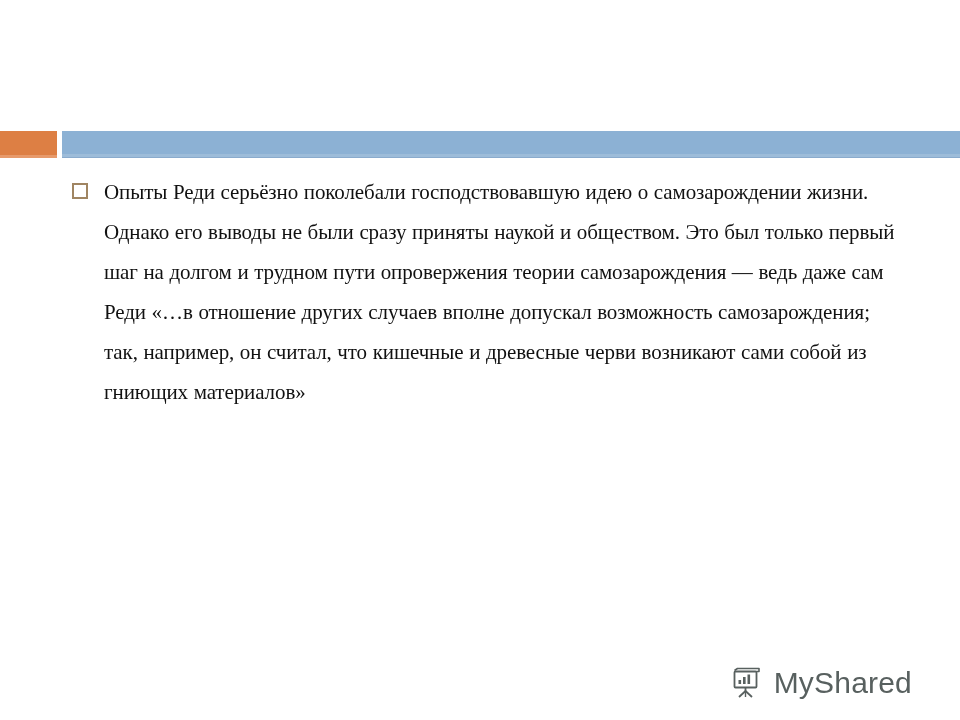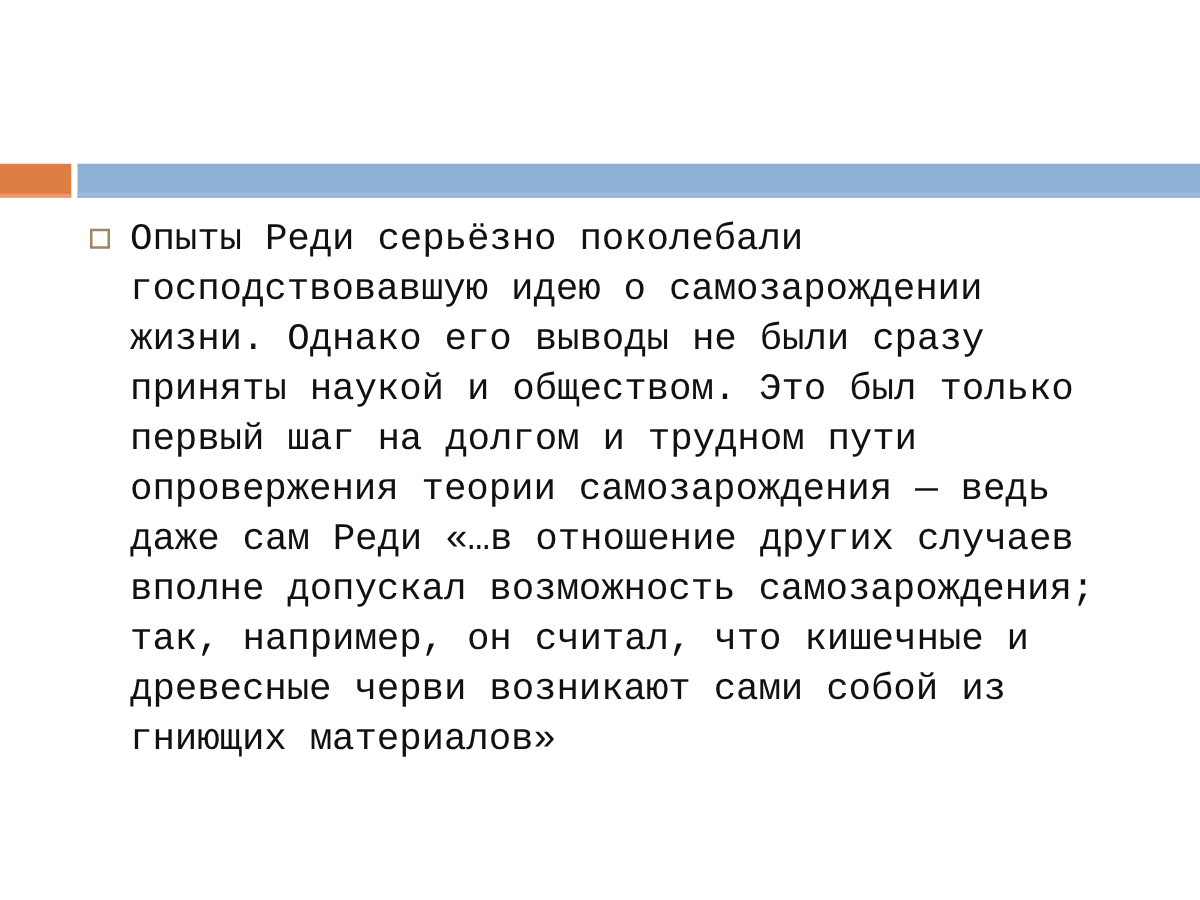--- a/index.html
+++ b/index.html
@@ -86,26 +86,26 @@
     width: 16px;
     height: 16px;
     margin-top: 11px;
     margin-right: 16px;
     border: 2px solid #a08562;
     box-sizing: border-box;
     background: #ffffff;
   }
   .bullet-text {
     flex: 1 1 auto;
-    font-size: 30px;
+    font-size: 21px;
     line-height: 40px;
     color: #111111;
     letter-spacing: -0.1px;
     word-spacing: 0.5px;
-    font-family: Liberation Mono, monospace;
+    font-family: Liberation Serif, serif;
   }
 
   
   .brand-watermark {
     position: absolute;
     right: 48px;
     bottom: 20px;
     display: flex;
     align-items: center;
     gap: 10px;
@@ -134,14 +134,28 @@
     <div class="header-bar"></div>
   </div>
 
   <div class="content-block">
     <div class="bullet-row">
       <span class="bullet-marker"></span>
       <span class="bullet-text">Опыты Реди серьёзно поколебали господствовавшую идею о самозарождении жизни. Однако его выводы не были сразу приняты наукой и обществом. Это был только первый шаг на долгом и трудном пути опровержения теории самозарождения — ведь даже сам Реди «…в отношение других случаев вполне допускал возможность самозарождения; так, например, он считал, что кишечные и древесные черви возникают сами собой из гниющих материалов»</span>
     </div>
   </div>
 
+  <div class="brand-watermark">
+    <svg class="brand-icon" viewBox="0 0 34 34">
+      <path d="M4.5 4.5 L7.5 2.5 L29 2.5 L29 5.5 L26.5 5.5" fill="none" stroke="#4a5352" stroke-width="1.6" stroke-linejoin="round"></path>
+      <rect x="4.5" y="5.5" width="22" height="16" rx="1" fill="none" stroke="#4a5352" stroke-width="1.8"></rect>
+      <rect x="8.5" y="14" width="2.6" height="4" fill="#4a5352"></rect>
+      <rect x="13" y="11" width="2.6" height="7" fill="#4a5352"></rect>
+      <rect x="17.5" y="8.5" width="2.6" height="9.5" fill="#4a5352"></rect>
+      <line x1="15.5" y1="21.5" x2="15.5" y2="25" stroke="#4a5352" stroke-width="1.8"></line>
+      <line x1="15.5" y1="25" x2="9" y2="31" stroke="#4a5352" stroke-width="1.8"></line>
+      <line x1="15.5" y1="25" x2="22" y2="31" stroke="#4a5352" stroke-width="1.8"></line>
+      <line x1="15.5" y1="25" x2="15.5" y2="31" stroke="#4a5352" stroke-width="1.4"></line>
+    </svg>
+    <span class="brand-label">MyShared</span>
+  </div>
 
 </div>
 
 </body></html>

